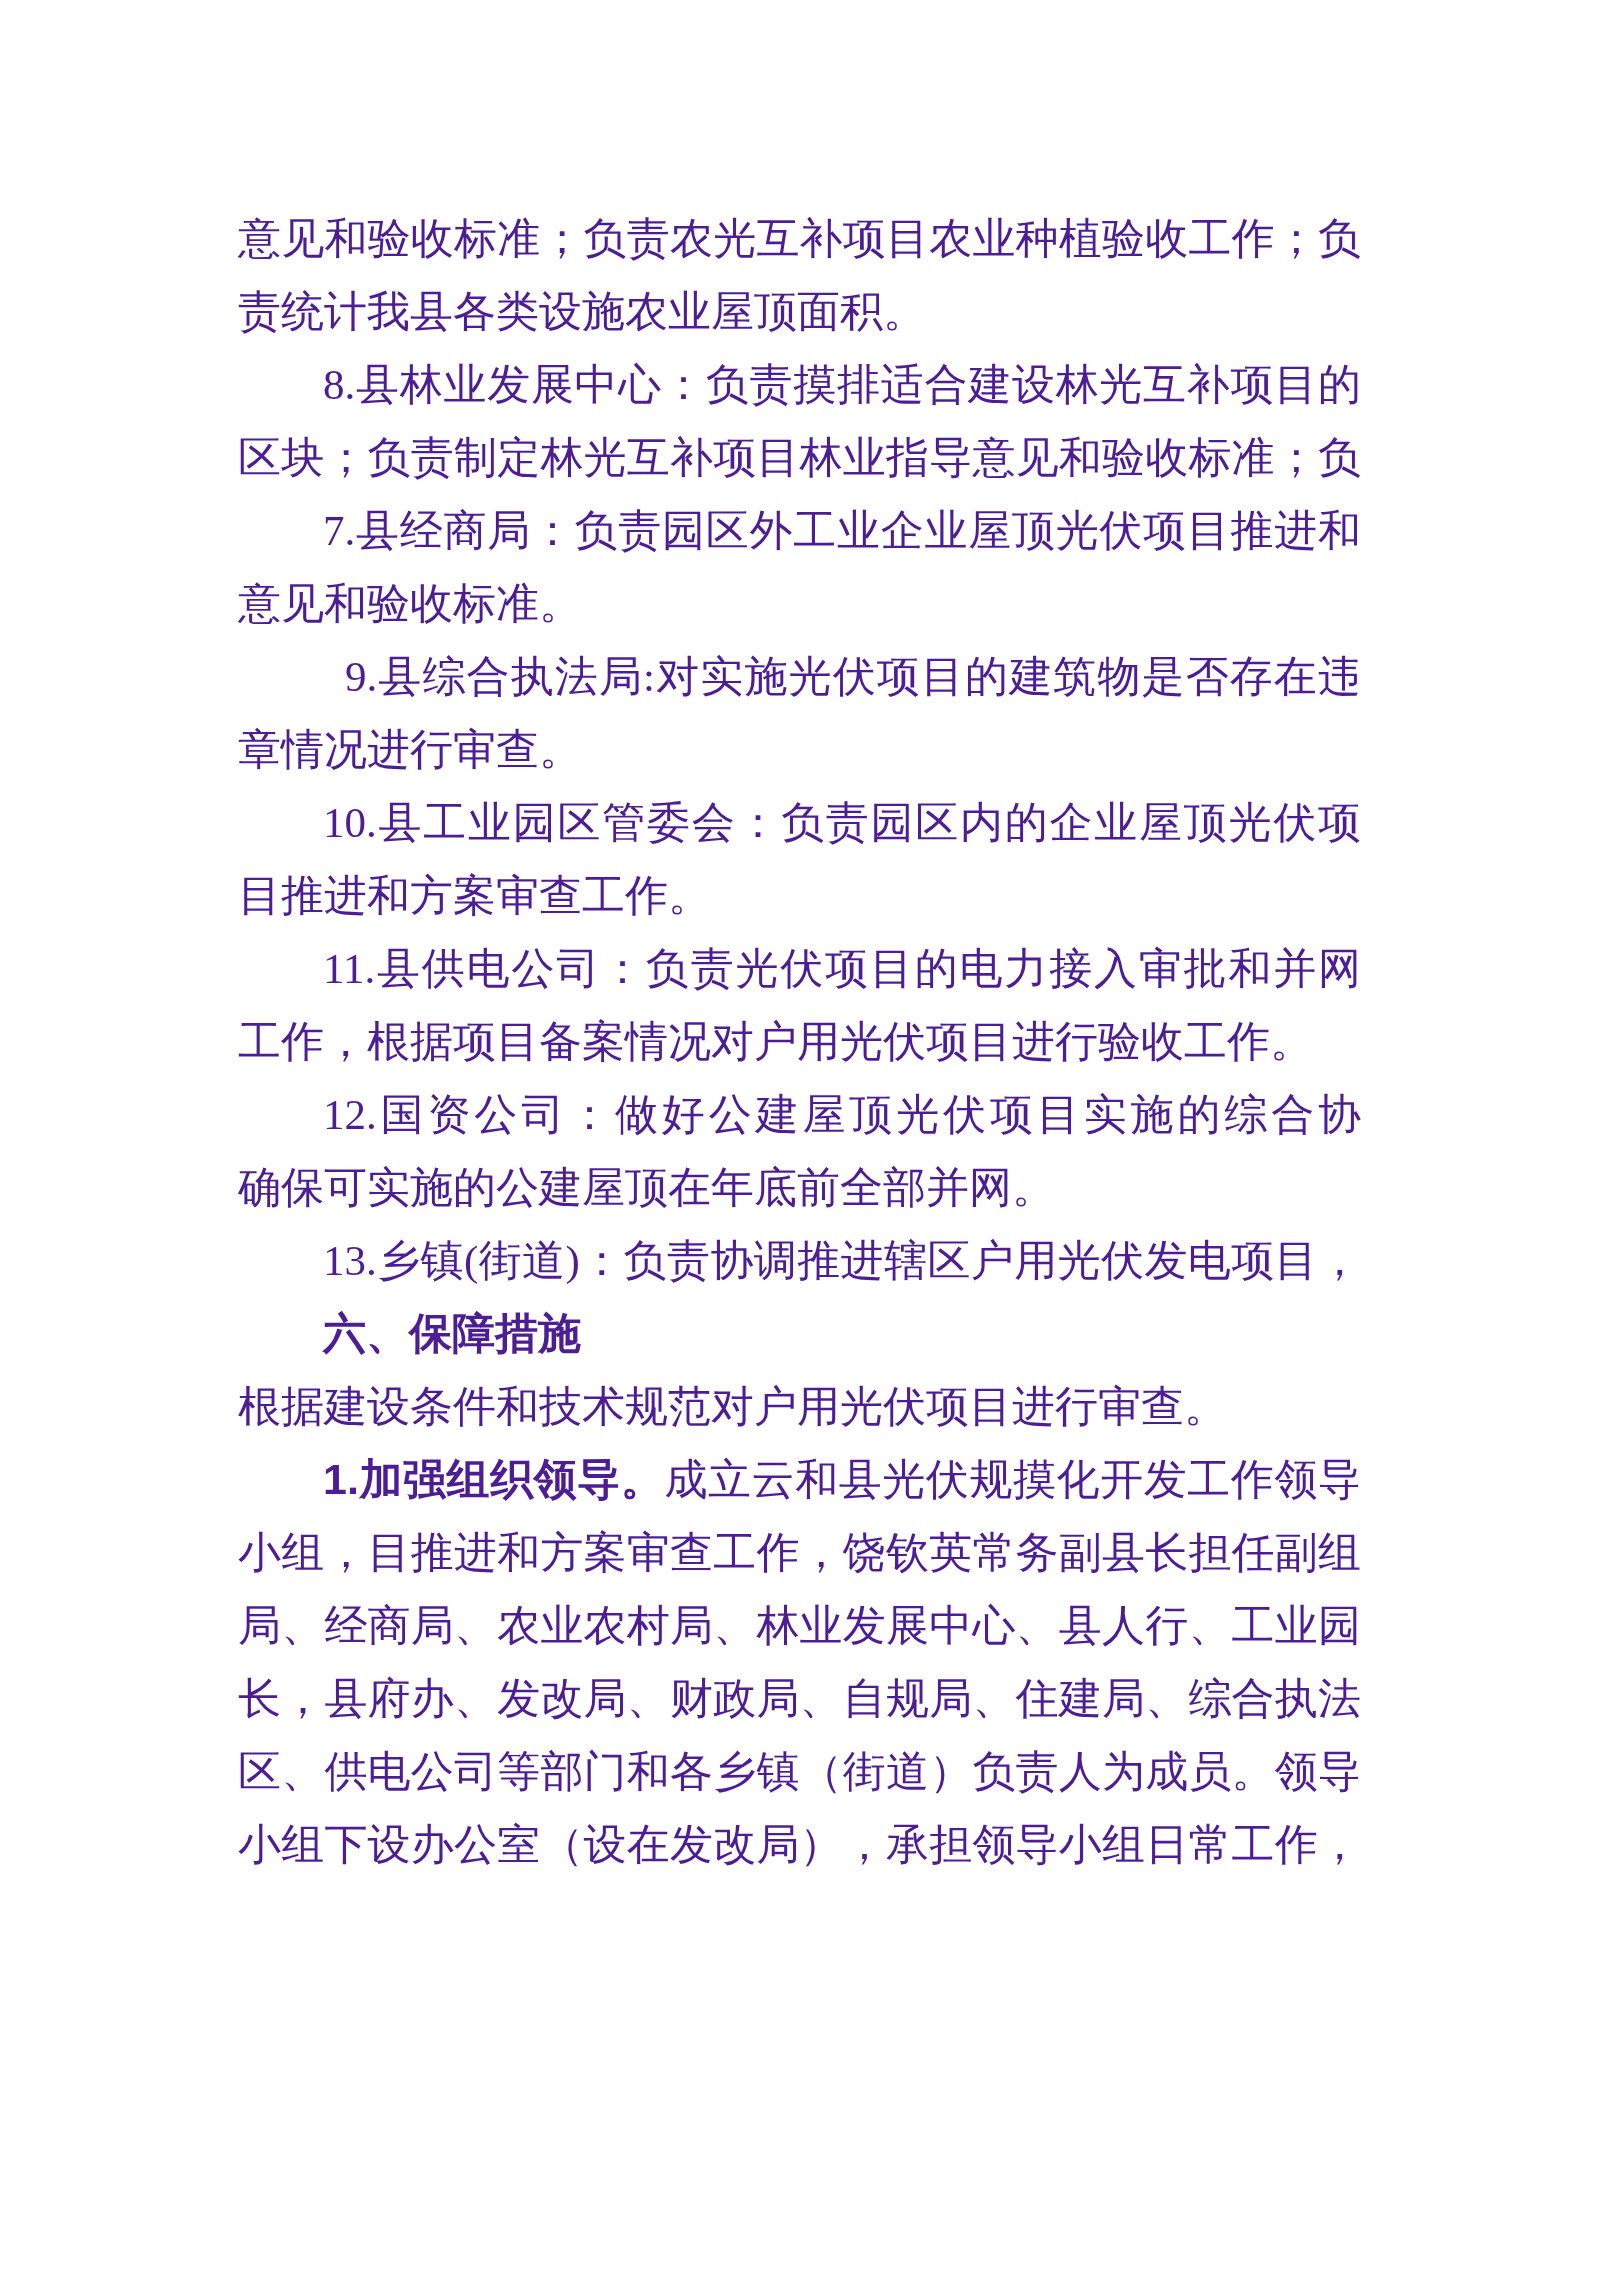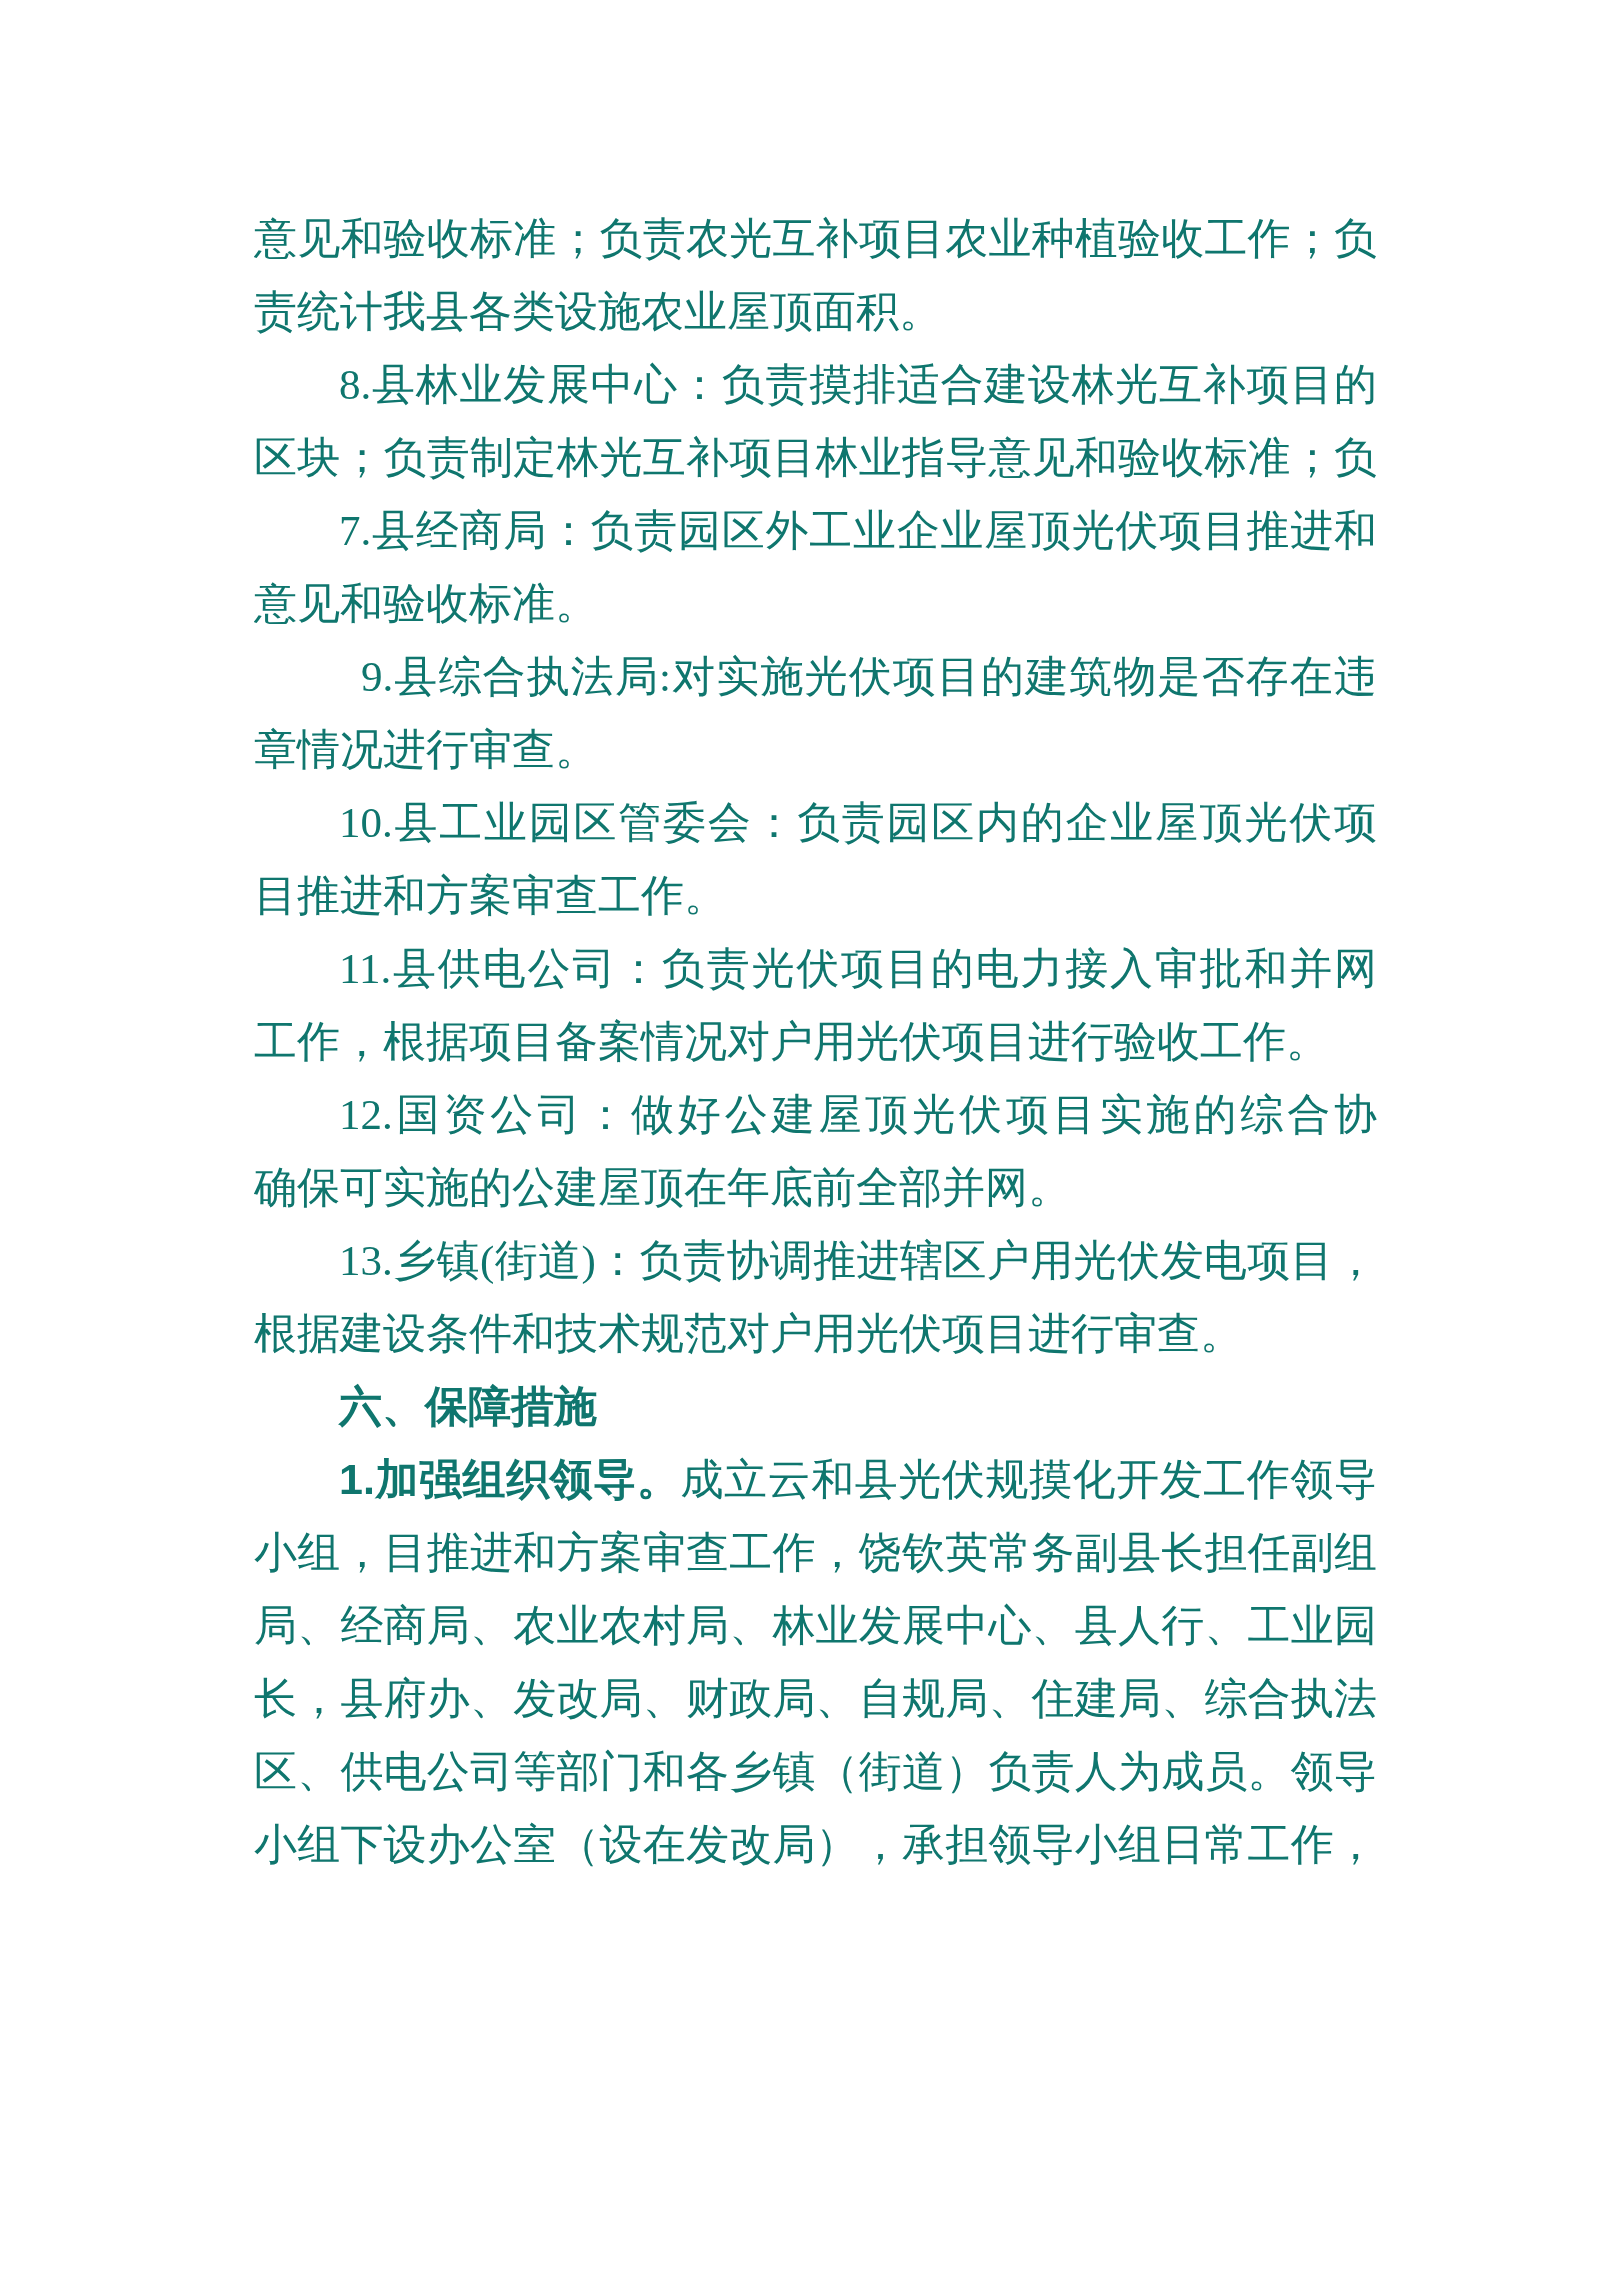--- a/index.html
+++ b/index.html
@@ -9,27 +9,27 @@
   }
   .page {
     position: relative;
     width: 1623px;
     height: 2295px;
     background: #ffffff;
     overflow: hidden;
   }
   .text-block {
     position: absolute;
-    left: 254px;
+    left: 238px;
     top: 202px;
     width: 1123px;
     font-family: "Liberation Serif", "DejaVu Serif", serif;
     font-size: 43px;
     line-height: 73px;
-    color: #0f766e;
+    color: #4c1d95;
     letter-spacing: 0;
   }
   .line {
     height: 73px;
     overflow: hidden;
   }
   
   .line.j {
     text-align: justify;
     text-align-last: justify;
@@ -57,25 +57,25 @@
     <div class="line">意见和验收标准。</div>
     <div class="line i25 j">9.县综合执法局:对实施光伏项目的建筑物是否存在违</div>
     <div class="line">章情况进行审查。</div>
     <div class="line i2 j">10.县工业园区管委会：负责园区内的企业屋顶光伏项</div>
     <div class="line">目推进和方案审查工作。</div>
     <div class="line i2 j">11.县供电公司：负责光伏项目的电力接入审批和并网</div>
     <div class="line">工作，根据项目备案情况对户用光伏项目进行验收工作。</div>
     <div class="line i2 j">12.国资公司：做好公建屋顶光伏项目实施的综合协调，</div>
     <div class="line">确保可实施的公建屋顶在年底前全部并网。</div>
     <div class="line i2 j">13.乡镇(街道)：负责协调推进辖区户用光伏发电项目，</div>
-    <div class="line">根据建设条件和技术规范对户用光伏项目进行审查。</div>
-
     <div class="line i2">
       <span class="hei">六、保障措施</span>
     </div>
+
+    <div class="line">根据建设条件和技术规范对户用光伏项目进行审查。</div>
 
     <div class="line i2 j">
       <span class="hei">1.加强组织领导。</span><span>成立云和县光伏规摸化开发工作领导</span>
     </div>
 
     <div class="line j">小组，目推进和方案审查工作，饶钦英常务副县长担任副组</div>
     <div class="line j">局、经商局、农业农村局、林业发展中心、县人行、工业园</div>
     <div class="line j">长，县府办、发改局、财政局、自规局、住建局、综合执法</div>
     <div class="line j">区、供电公司等部门和各乡镇（街道）负责人为成员。领导</div>
     <div class="line j">小组下设办公室（设在发改局），承担领导小组日常工作，</div>

